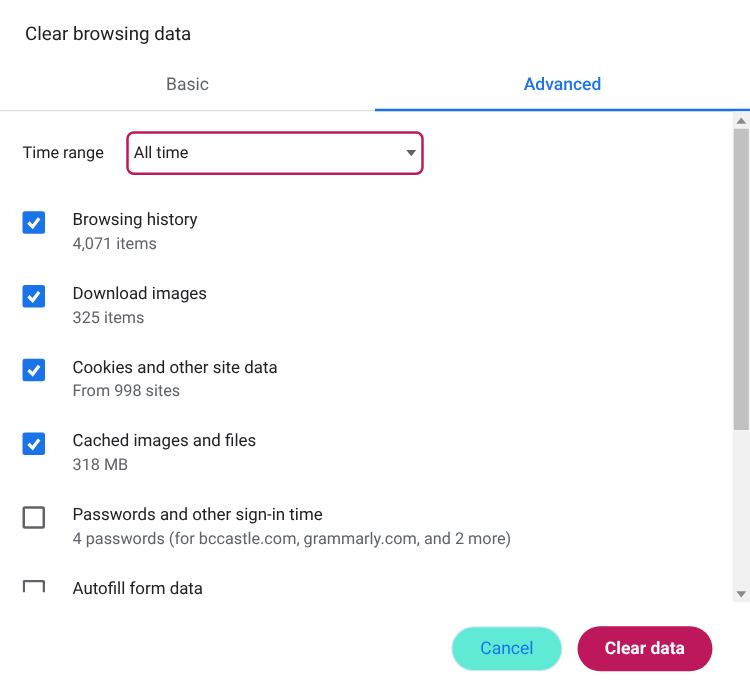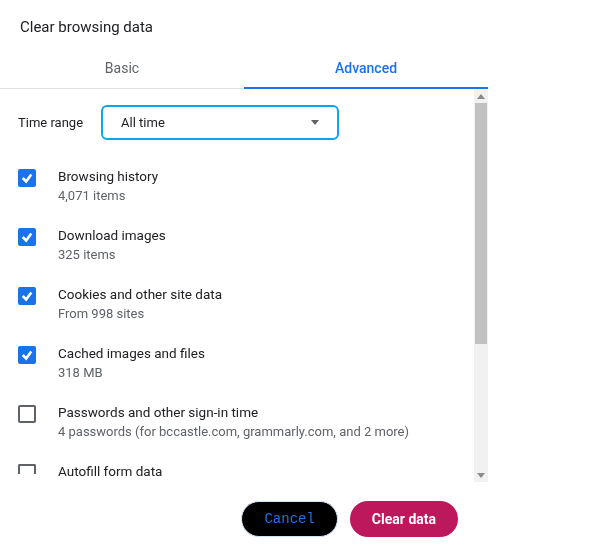--- a/index.html
+++ b/index.html
@@ -7,21 +7,21 @@
       font-family: "Segoe UI", Roboto, Arial, sans-serif;
       font-size: 13px;
       color: #202124;
       background: #fff;
       width: 600px;
       height: 557px;
       overflow: hidden;
       position: relative;
     }
     .dialog {
-      width: 488px;
+      width: 600px;
       height: 557px;
       display: flex;
       flex-direction: column;
     }
     .title {
       padding: 18px 20px 14px 20px;
       font-size: 15px;
       color: #202124;
     }
     .tabs {
@@ -63,23 +63,23 @@
       display: flex;
       align-items: center;
       gap: 18px;
       margin-bottom: 28px;
     }
     .time-label {
       font-size: 13px;
       color: #202124;
     }
     .select {
-      border: 2px solid #0ea5e9;
+      border: 2px solid #be185d;
       border-radius: 6px;
-      padding: 8px 18px;
+      padding: 8px 4px;
       width: 238px;
       display: flex;
       align-items: center;
       justify-content: space-between;
       font-size: 13px;
       cursor: pointer;
       color: #202124;
     }
     .select .caret {
       width: 0; height: 0;
@@ -189,24 +189,23 @@
     }
     .btn {
       border-radius: 20px;
       padding: 9px 22px;
       font-size: 14px;
       cursor: pointer;
       border: none;
       font-family: inherit;
     }
     .btn-cancel {
-      background: #000000;
+      background: #5eead4;
       color: #1a73e8;
       border: 1px solid #d2e3fc;
-      font-family: Liberation Mono, monospace;
     }
     .btn-primary {
       background: #be185d;
       color: #fff;
       font-weight: 700;
     }
   </style>
 </head>
 <body>
 

